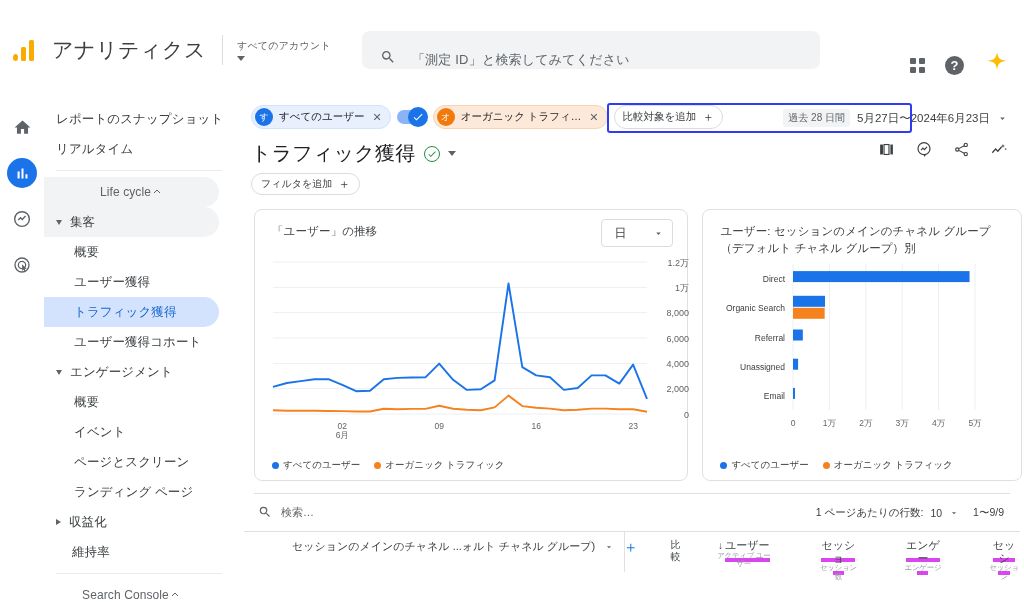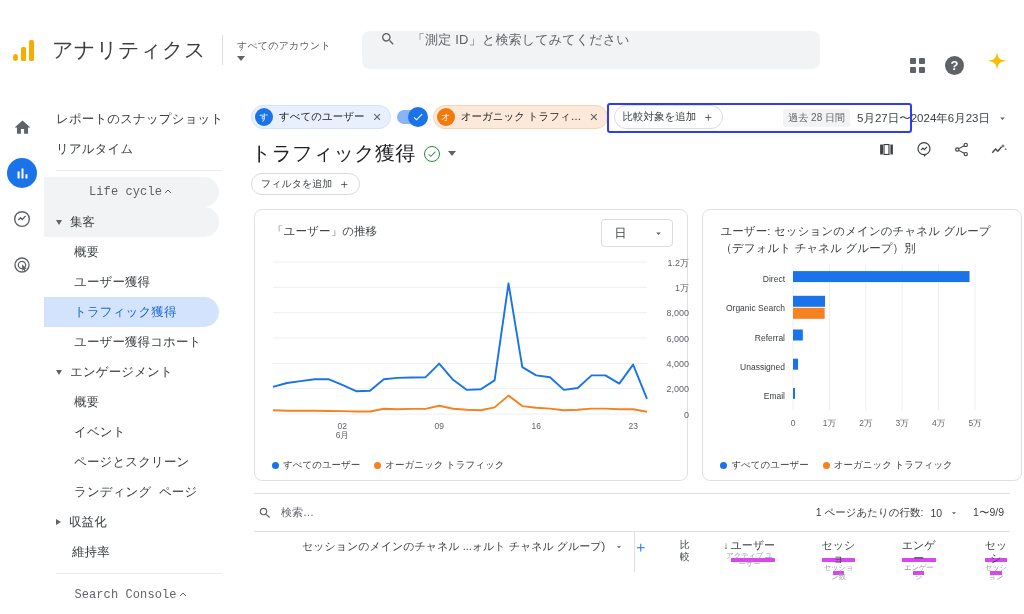--- a/index.html
+++ b/index.html
@@ -27,21 +27,21 @@
   }
   .acct-div { width: 1px; height: 30px; background: #dadce0; margin: 0 14px 0 16px; }
   .acct-sel { position: relative; cursor: pointer; }
   .acct-sel .lbl { font-size: 10px; color: #5f6368; white-space: nowrap; letter-spacing:.2px;}
   .acct-sel .caret {
     width: 0; height: 0; border-left: 4px solid transparent; border-right: 4px solid transparent;
     border-top: 5px solid #5f6368; margin-top: 3px;
   }
   .searchbar {
     margin-left: 31px; width: 458px; height: 38px; background: #f1f3f4; border-radius: 8px;
-    display: flex; align-items: flex-start; cursor: text;
+    display: flex; align-items: flex-end; cursor: text;
   }
   .searchbar .sicon { margin: 0 16px 0 18px; flex: 0 0 auto; }
   .searchbar .ph { font-size: 13px; color: #5f6368; letter-spacing: .2px;}
   .topbar-right {
     position: absolute; right: 14px; top: 50px; display: flex; align-items: center; gap: 20px;
   }
   .grid-icon { display: grid; grid-template-columns: 6px 6px; grid-template-rows: 6px 6px; gap: 3px; cursor:pointer;}
   .grid-icon span { background: #5f6368; border-radius: 1px; display: block; width: 6px; height: 6px;}
   .help-icon {
     width: 19px; height: 19px; border-radius: 50%; background: #5f6368; color: #fff;
@@ -63,21 +63,21 @@
   .rail-btn.active { background: #1a73e8; }
 
   
   .leftnav {
     position: absolute; left: 44px; top: 100px; width: 196px; height: 514px;
     background: #fff; overflow: hidden; padding-top: 4px;
   }
   .nav-item {
     height: 30px; display: flex; align-items: center; padding-left: 12px;
     font-size: 12.5px; color: #3c4043; cursor: pointer; border-radius: 0 16px 16px 0;
-    margin-right: 21px; white-space: nowrap; letter-spacing: .1px; font-family: Liberation Mono, monospace;
+    margin-right: 21px; white-space: nowrap; letter-spacing: .1px;
   }
   .nav-item.sub { padding-left: 30px; }
   .nav-item.selected { background: #d3e3fd; color: #1967d2; font-weight: 500; }
   .nav-item.grouphdr { background: #f1f3f4; color: #5f6368; font-size: 12px; justify-content: center; padding-right: 12px;}
   .nav-item.grouphdr.plain { background: transparent; }
   .nav-item.bold { font-weight: 700; }
   .nav-sep { height: 1px; background: #e8eaed; margin: 6px 18px 6px 12px; }
   .caret-right {
     width: 0; height: 0; border-top: 3.5px solid transparent; border-bottom: 3.5px solid transparent;
     border-left: 5px solid #5f6368; margin-right: 8px; flex: 0 0 auto;
@@ -167,29 +167,29 @@
   .legend .item { display: flex; align-items: center; gap: 4px; }
   .dot { width: 7px; height: 7px; border-radius: 50%; display:block; }
   .dot.blue { background: #1a73e8; }
   .dot.orange { background: #f5821f; }
 
   
   .tbl-ctrl {
     margin: 12px 14px 0 14px; height: 38px; border-top: 1px solid #e0e0e0;
     display: flex; align-items: center; position: relative;
   }
-  .tbl-search { display: flex; align-items: flex-end; gap: 9px; padding-left: 4px; cursor: text; }
+  .tbl-search { display: flex; align-items: flex-start; gap: 9px; padding-left: 4px; cursor: text; }
   .tbl-search .ph { font-size: 11px; color: #5f6368; }
   .tbl-paging {
     position: absolute; right: 6px; display: flex; align-items: center; gap: 14px;
     font-size: 10.5px; color: #3c4043;
   }
   .rows-sel { display: flex; align-items: center; gap: 7px; cursor: pointer; }
   .tbl-head {
-    margin: 0 14px; height: 40px; border-top: 1px solid #e0e0e0; display: flex; align-items: flex-start;
+    margin: 0 4px; height: 40px; border-top: 1px solid #e0e0e0; display: flex; align-items: flex-start;
     padding-top: 7px; position: relative; justify-content: space-between;
   }
   .dim-head {
     display: flex; align-items: center; gap: 9px; font-size: 11px; color: #3c4043;
     padding-left: 48px; white-space: nowrap;
   }
   .plus-blue { color: #1a73e8; font-size: 15px; line-height: 1; cursor: pointer; }
   .cmp-col { font-size: 10px; color: #3c4043; margin-left: 28px; text-align:center; line-height:1.15; }
   .vline { position: absolute; left: 380px; top: 0; width: 1px; height: 40px; background: #e0e0e0; }
   .metric-cols { display: flex; margin-left: 30px; gap: 46px; font-size: 11px; color: #3c4043; }

